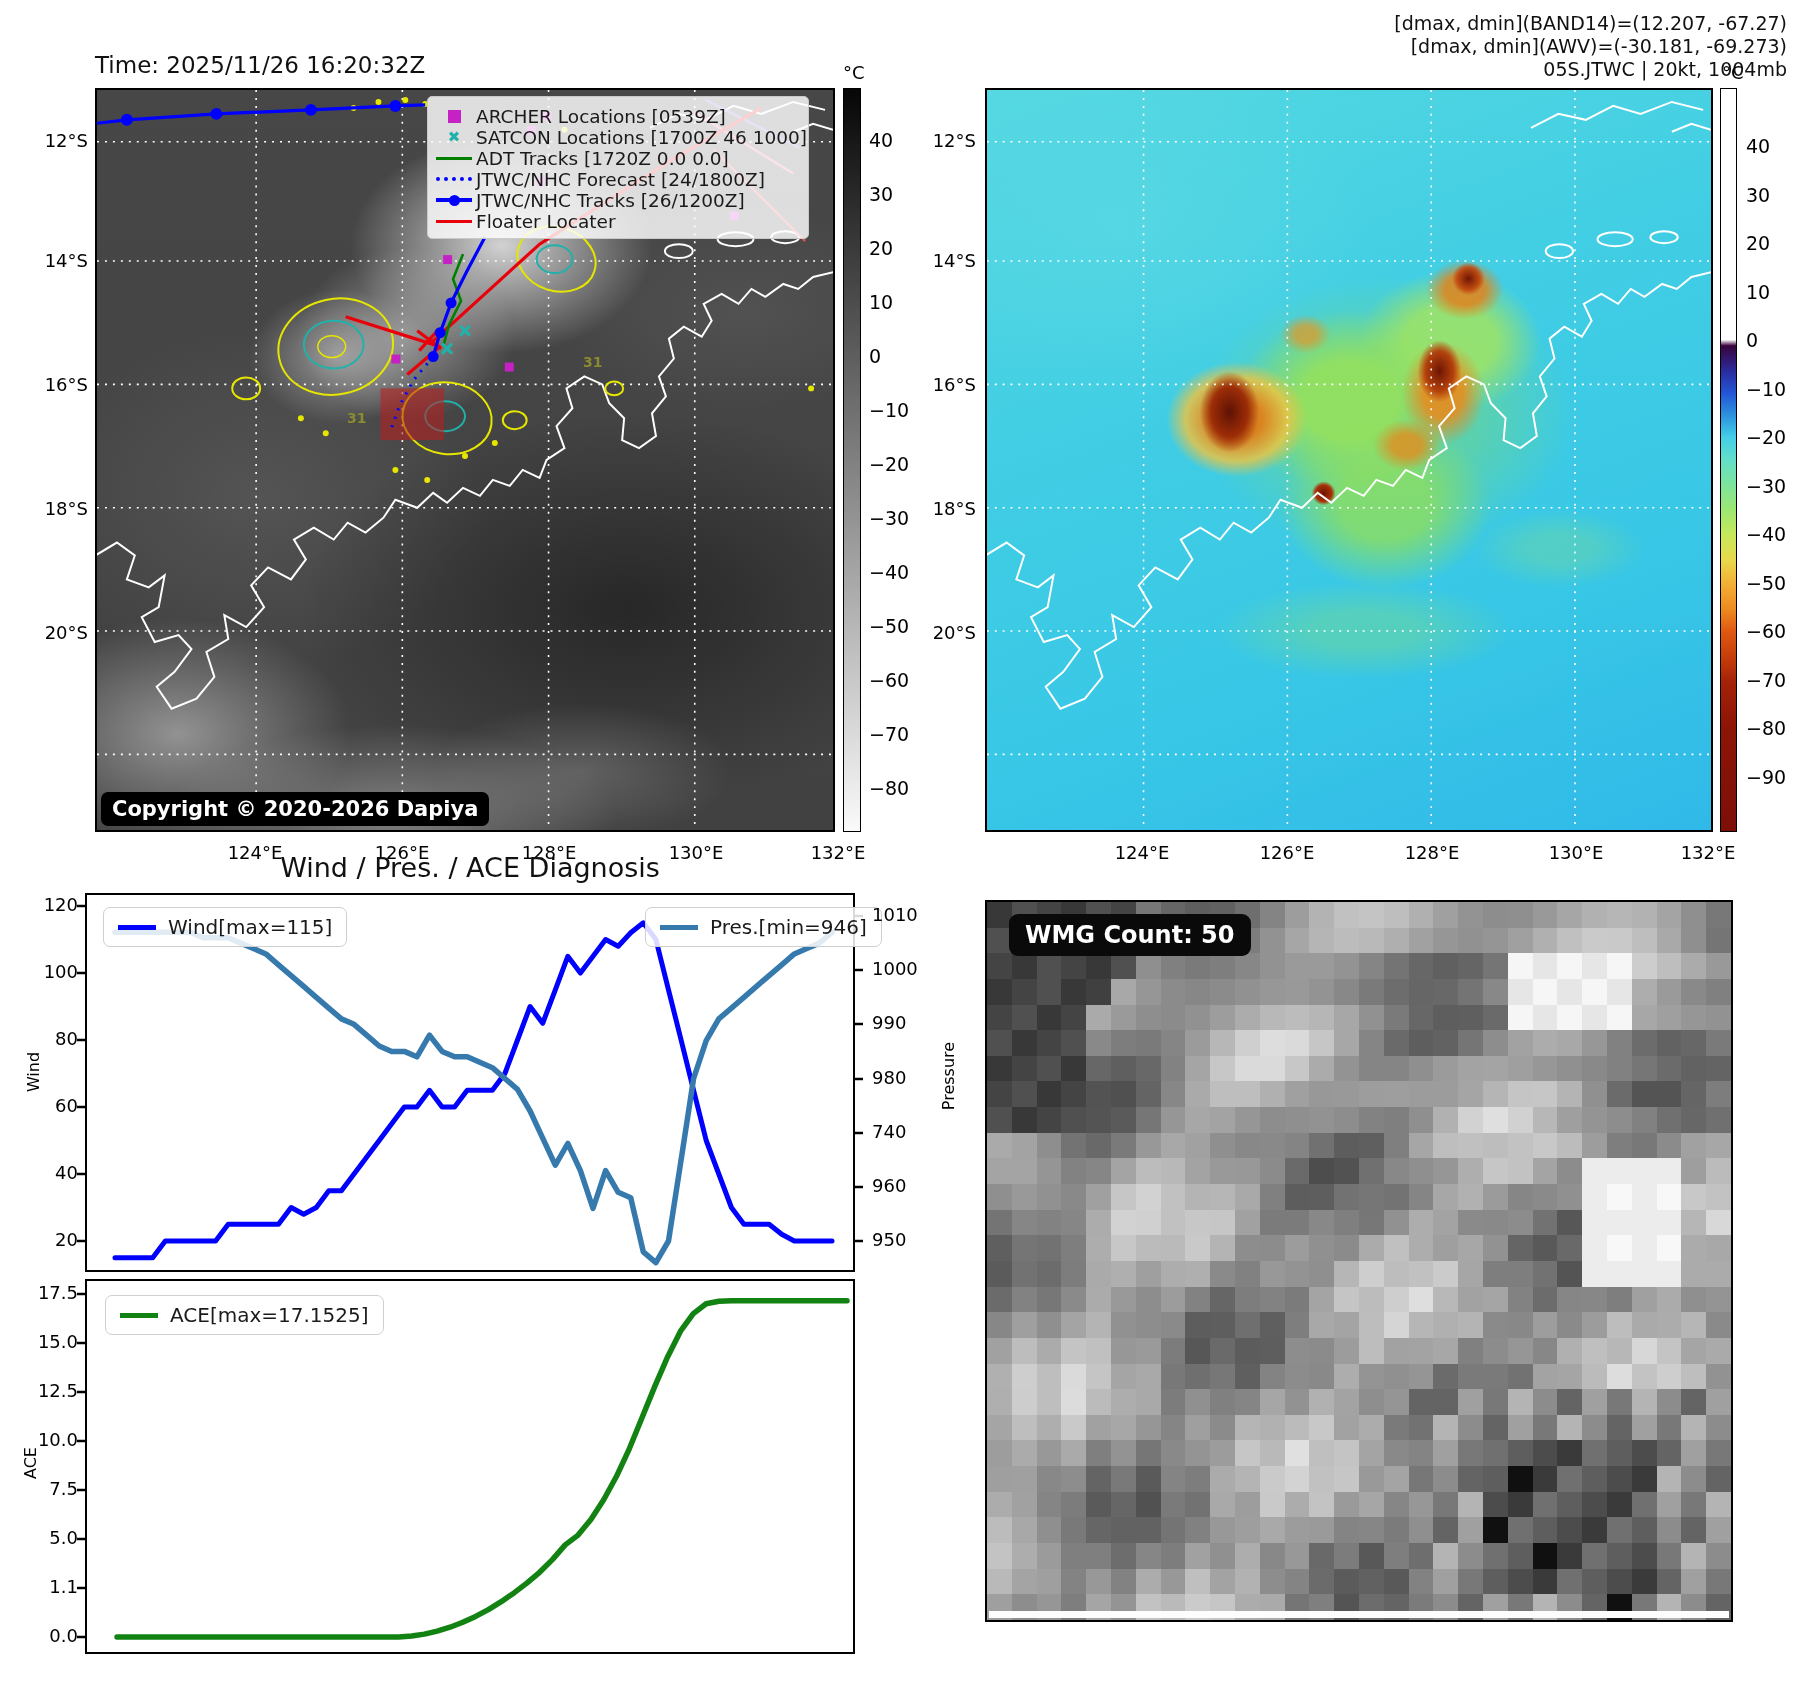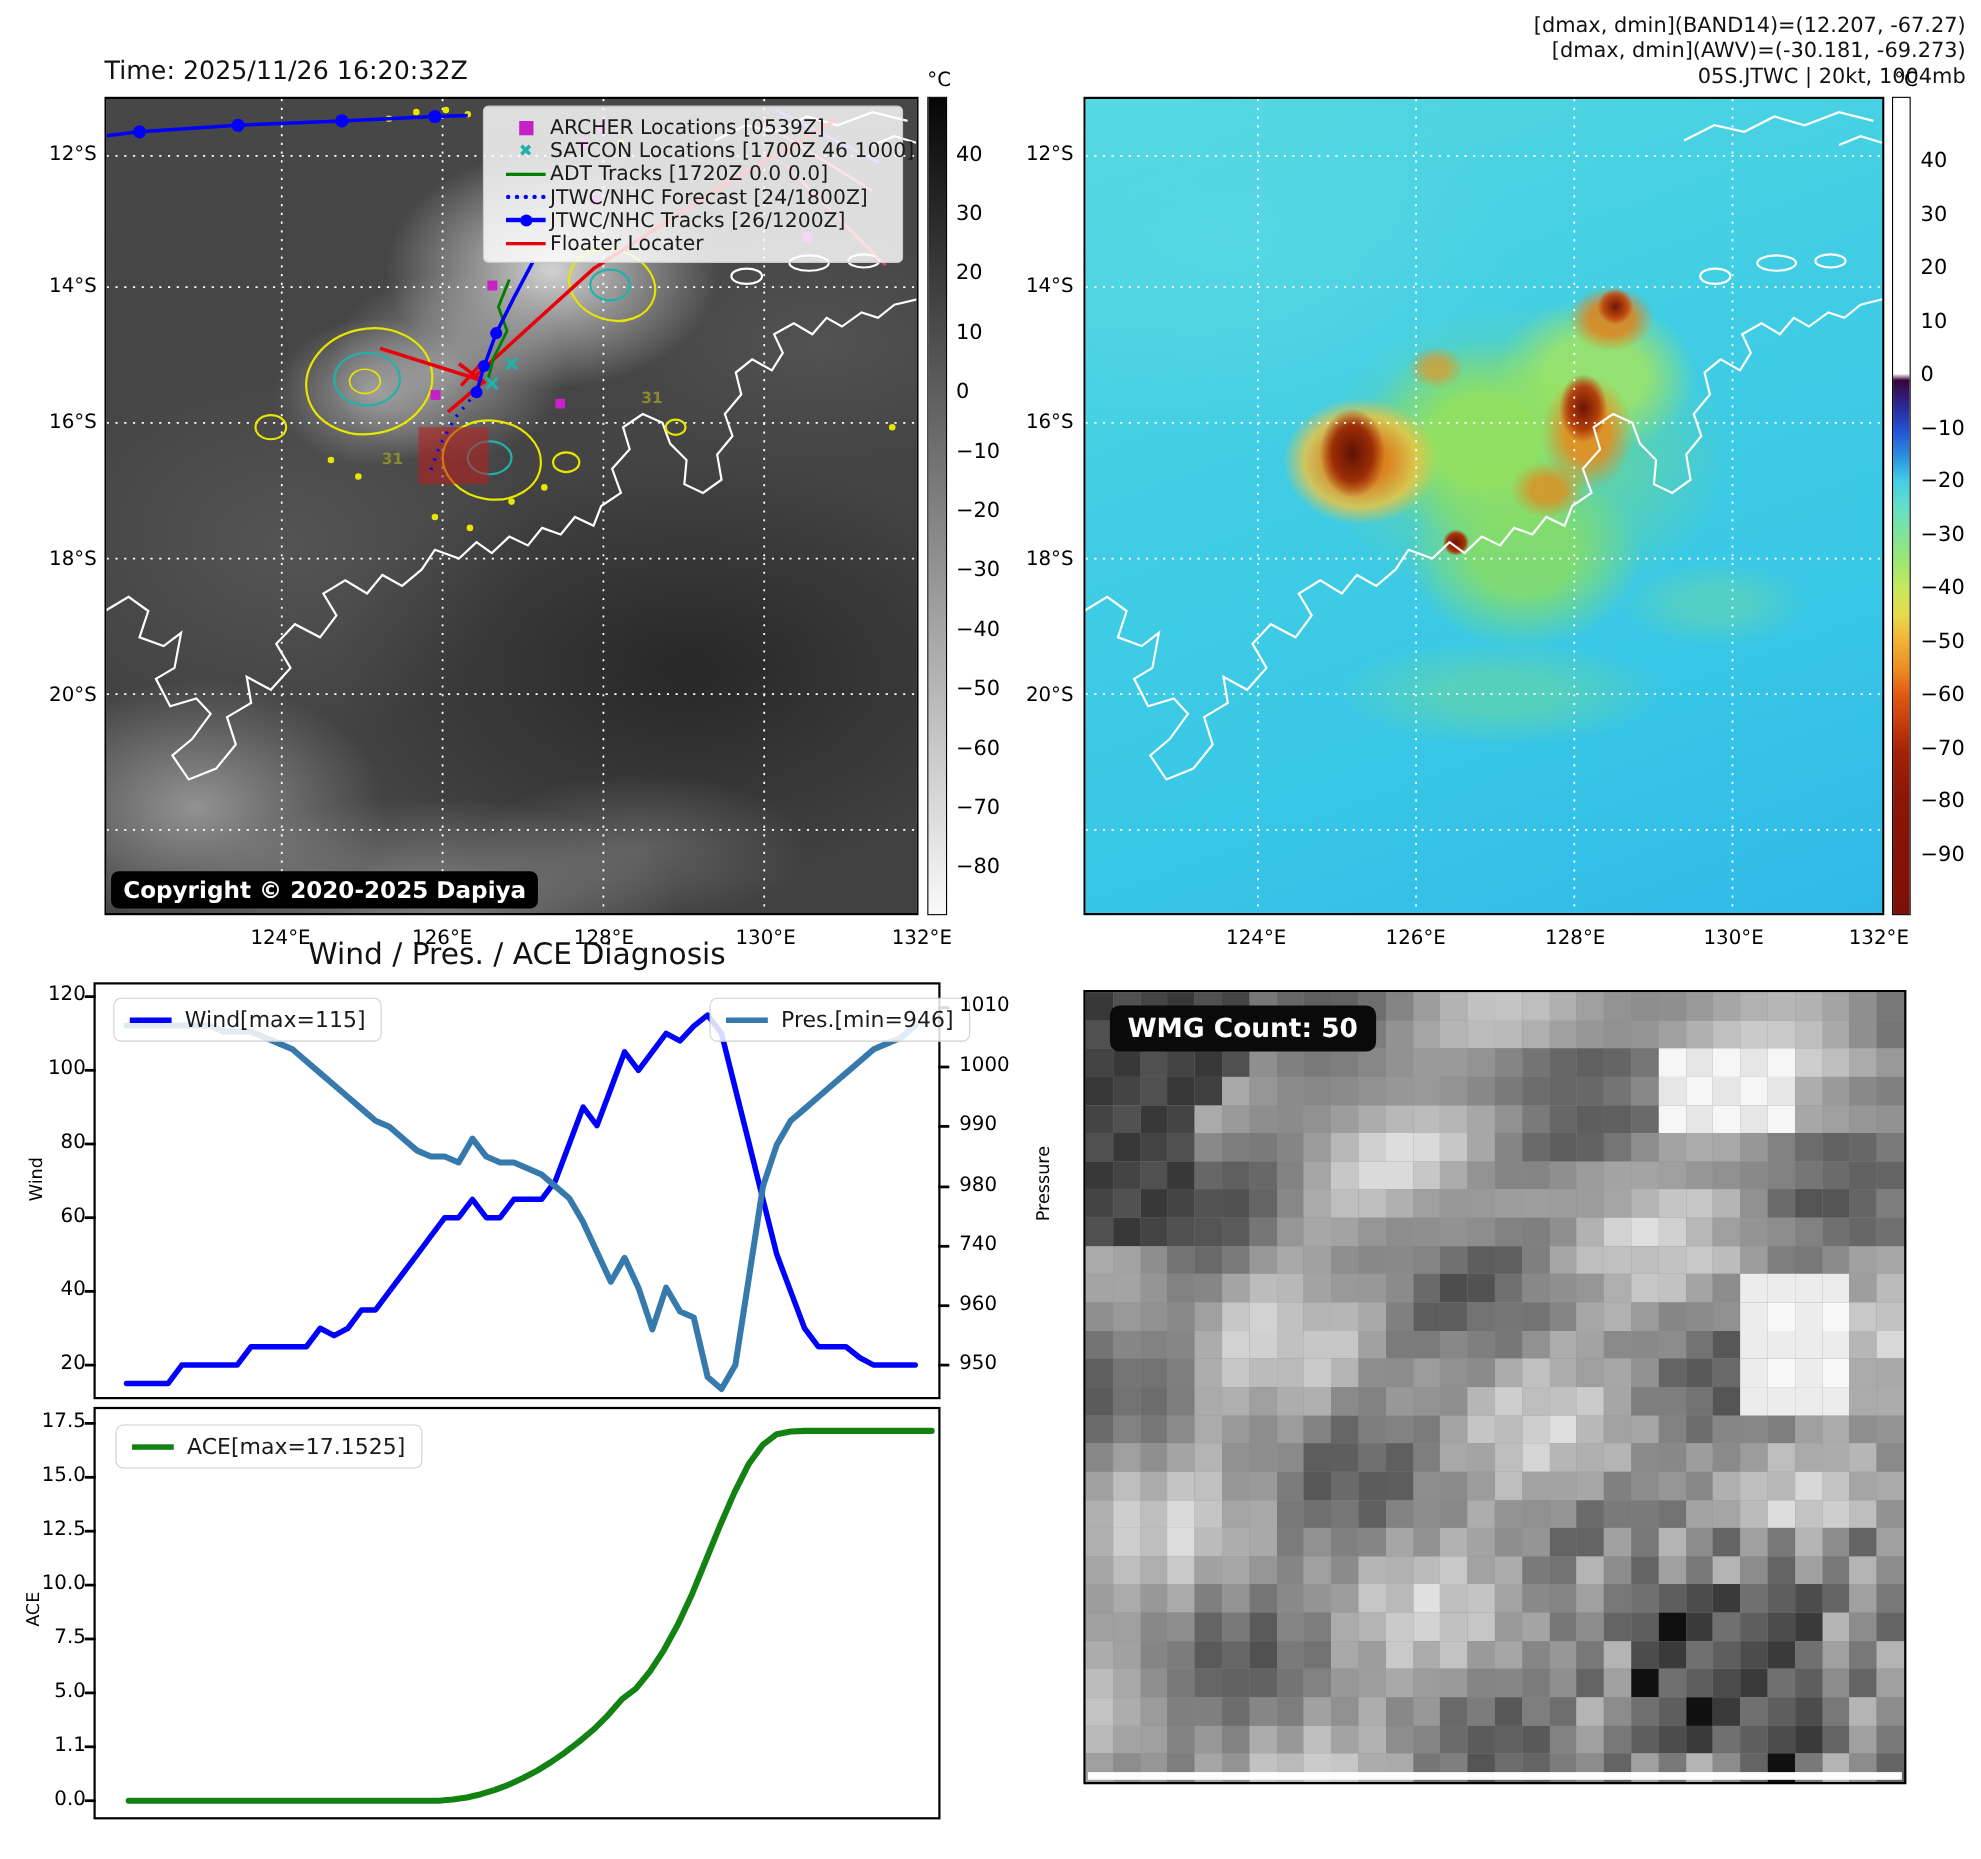--- a/index.html
+++ b/index.html
@@ -16,22 +16,22 @@
       radial-gradient(ellipse 150px 120px at 42% 33%, rgba(190,190,190,.65), rgba(190,190,190,0) 72%),
       radial-gradient(ellipse 120px 90px at 33% 36%, rgba(205,205,205,.6), rgba(205,205,205,0) 75%),
       radial-gradient(ellipse 240px 160px at 11% 87%, rgba(200,200,200,.6), rgba(200,200,200,0) 72%),
       radial-gradient(ellipse 300px 120px at 40% 98%, rgba(180,180,180,.55), rgba(180,180,180,0) 75%),
       radial-gradient(ellipse 200px 90px at 66% 92%, rgba(150,150,150,.4), rgba(150,150,150,0) 75%),
       radial-gradient(ellipse 420px 250px at 72% 70%, rgba(12,12,12,.5), rgba(12,12,12,0) 78%),
       radial-gradient(ellipse 320px 240px at 22% 55%, rgba(125,125,125,.28), rgba(125,125,125,0) 72%),
       radial-gradient(ellipse 260px 140px at 88% 30%, rgba(110,110,110,.3), rgba(110,110,110,0) 75%),
       linear-gradient(#474747,#414141);}
   .map-svg{position:absolute;inset:0;width:100%;height:100%;}
-  .maplegend{position:absolute;left:342px;top:6px;width:382px;background:rgba(255,255,255,.82);
-    border:1.5px solid #c9c9c9;border-radius:5px;padding:8px 10px 6px 16px;box-sizing:border-box;}
+  .maplegend{position:absolute;left:330px;top:6px;width:382px;background:rgba(255,255,255,.82);
+    border:1.5px solid #c9c9c9;border-radius:5px;padding:8px 10px 6px 4px;box-sizing:border-box;}
   .maplegend .row{display:flex;align-items:center;height:20px;margin:1px 0;}
   .mk{width:44px;display:flex;justify-content:center;align-items:center;flex:0 0 44px;}
   .maplegend .lbl{font-size:18.5px;color:#1a1a1a;white-space:nowrap;}
   .mk-square{width:13px;height:13px;background:#c521c5;}
   .mk-x{color:#20b2aa;font-size:15px;font-weight:bold;line-height:1;}
   .mk-line{width:36px;height:0;border-top:3.5px solid #008000;}
   .mk-dot-line{width:36px;height:0;border-top:4px dotted #0000ff;}
   .mk-bluedot{width:36px;height:4px;background:#0000ff;position:relative;}
   .mk-bluedot::after{content:"";position:absolute;left:13px;top:-3.5px;width:11px;height:11px;border-radius:50%;background:#0000ff;}
   .mk-red{width:36px;height:0;border-top:3.5px solid #e8000b;}
@@ -231,21 +231,21 @@
       </div>
       <div class="row">
         <span class="mk">
             <span class="mk-red"></span>
           </span>
         <span class="lbl">Floater Locater</span>
       </div>
     </div>
     <div class="c31" style="left:250px;top:320px;">31</div>
     <div class="c31" style="left:486px;top:264px;">31</div>
-    <div class="copyright">Copyright © 2020-2025 Dapiya</div>
+    <div class="copyright">Copyright © 2020-2026 Dapiya</div>
   </div>
 
   <div class="latlbl" style="left:36px;top:140px;">12°S</div>
   <div class="latlbl" style="left:36px;top:260px;">14°S</div>
   <div class="latlbl" style="left:36px;top:384px;">16°S</div>
   <div class="latlbl" style="left:36px;top:508px;">18°S</div>
   <div class="latlbl" style="left:36px;top:632px;">20°S</div>
 
   <div class="lonlbl" style="left:255px;top:842px;">124°E</div>
   <div class="lonlbl" style="left:402px;top:842px;">126°E</div>

